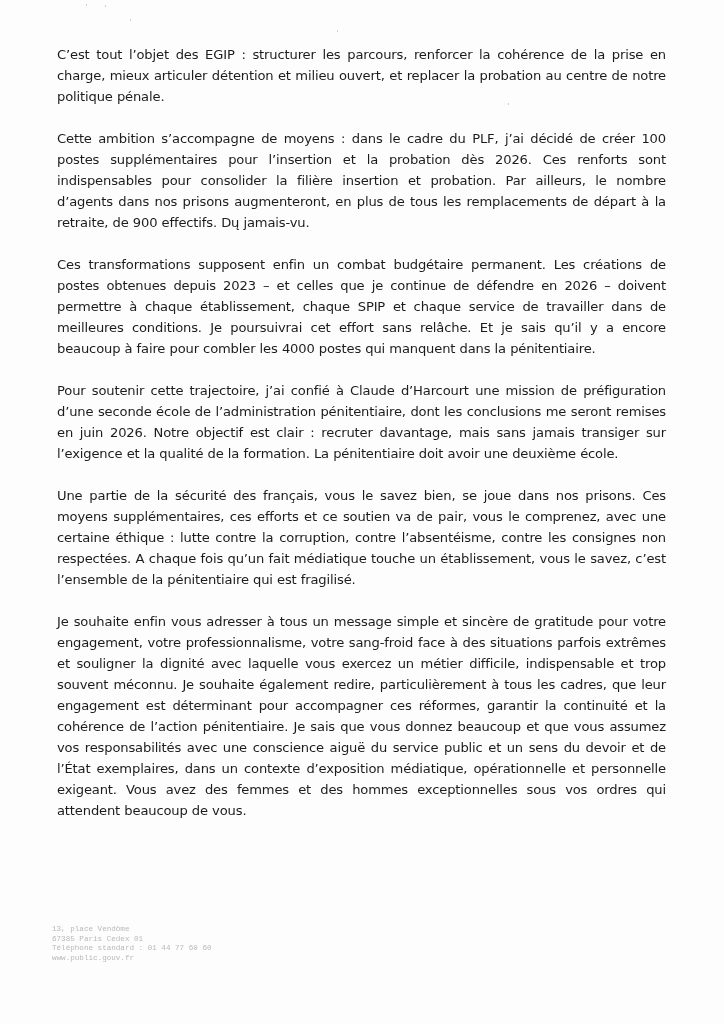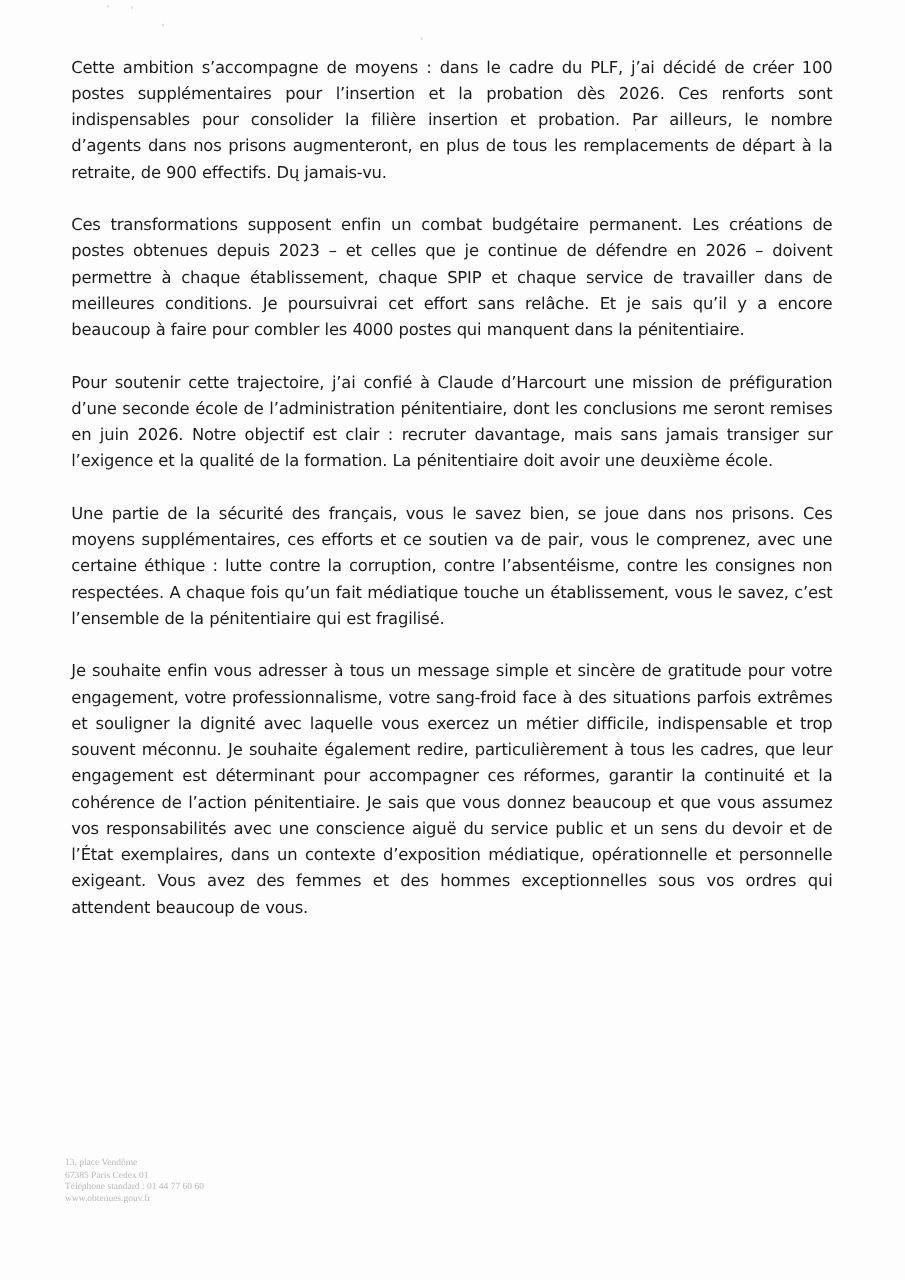--- a/index.html
+++ b/index.html
@@ -34,21 +34,21 @@
     }
     .body-text p {
       margin: 0 0 21px 0;
       text-align: justify;
       text-align-last: left;
     }
     .footer-address {
       position: absolute;
       left: 52px;
       top: 925px;
-      font-family: Liberation Serif, serif;
+      font-family: Liberation Mono, monospace;
       font-size: 7.6px;
       line-height: 9.5px;
       color: #b9b9b9;
     }
     .footer-address div {
       white-space: nowrap;
     }
     .speck {
       position: absolute;
       background: #cfcfcf;
@@ -61,27 +61,28 @@
 
 <div class="page">
 
   <span class="speck" style="left:86px;top:4px;"></span>
   <span class="speck" style="left:105px;top:5px;"></span>
   <span class="speck" style="left:130px;top:19px;"></span>
   <span class="speck" style="left:337px;top:30px;"></span>
   <span class="speck" style="left:508px;top:103px;"></span>
 
   <div class="body-text">
+    <p>C’est tout l’objet des EGIP : structurer les parcours, renforcer la cohérence de la prise en charge, mieux articuler détention et milieu ouvert, et replacer la probation au centre de notre politique pénale.</p>
     <p>Cette ambition s’accompagne de moyens : dans le cadre du PLF, j’ai décidé de créer 100 postes supplémentaires pour l’insertion et la probation dès 2026. Ces renforts sont indispensables pour consolider la filière insertion et probation. Par ailleurs, le nombre d’agents dans nos prisons augmenteront, en plus de tous les remplacements de départ à la retraite, de 900 effectifs. Dų jamais-vu.</p>
     <p>Ces transformations supposent enfin un combat budgétaire permanent. Les créations de postes obtenues depuis 2023 – et celles que je continue de défendre en 2026 – doivent permettre à chaque établissement, chaque SPIP et chaque service de travailler dans de meilleures conditions. Je poursuivrai cet effort sans relâche. Et je sais qu’il y a encore beaucoup à faire pour combler les 4000 postes qui manquent dans la pénitentiaire.</p>
     <p>Pour soutenir cette trajectoire, j’ai confié à Claude d’Harcourt une mission de préfiguration d’une seconde école de l’administration pénitentiaire, dont les conclusions me seront remises en juin 2026. Notre objectif est clair : recruter davantage, mais sans jamais transiger sur l’exigence et la qualité de la formation. La pénitentiaire doit avoir une deuxième école.</p>
     <p>Une partie de la sécurité des français, vous le savez bien, se joue dans nos prisons. Ces moyens supplémentaires, ces efforts et ce soutien va de pair, vous le comprenez, avec une certaine éthique : lutte contre la corruption, contre l’absentéisme, contre les consignes non respectées. A chaque fois qu’un fait médiatique touche un établissement, vous le savez, c’est l’ensemble de la pénitentiaire qui est fragilisé.</p>
     <p>Je souhaite enfin vous adresser à tous un message simple et sincère de gratitude pour votre engagement, votre professionnalisme, votre sang-froid face à des situations parfois extrêmes et souligner la dignité avec laquelle vous exercez un métier difficile, indispensable et trop souvent méconnu. Je souhaite également redire, particulièrement à tous les cadres, que leur engagement est déterminant pour accompagner ces réformes, garantir la continuité et la cohérence de l’action pénitentiaire. Je sais que vous donnez beaucoup et que vous assumez vos responsabilités avec une conscience aiguë du service public et un sens du devoir et de l’État exemplaires, dans un contexte d’exposition médiatique, opérationnelle et personnelle exigeant. Vous avez des femmes et des hommes exceptionnelles sous vos ordres qui attendent beaucoup de vous.</p>
   </div>
 
   <div class="footer-address">
     <div>13, place Vendôme</div>
     <div>67385 Paris Cedex 01</div>
     <div>Téléphone standard : 01 44 77 60 60</div>
-    <div>www.obtenues.gouv.fr</div>
+    <div>www.public.gouv.fr</div>
   </div>
 
 </div>
 
 </body></html>

